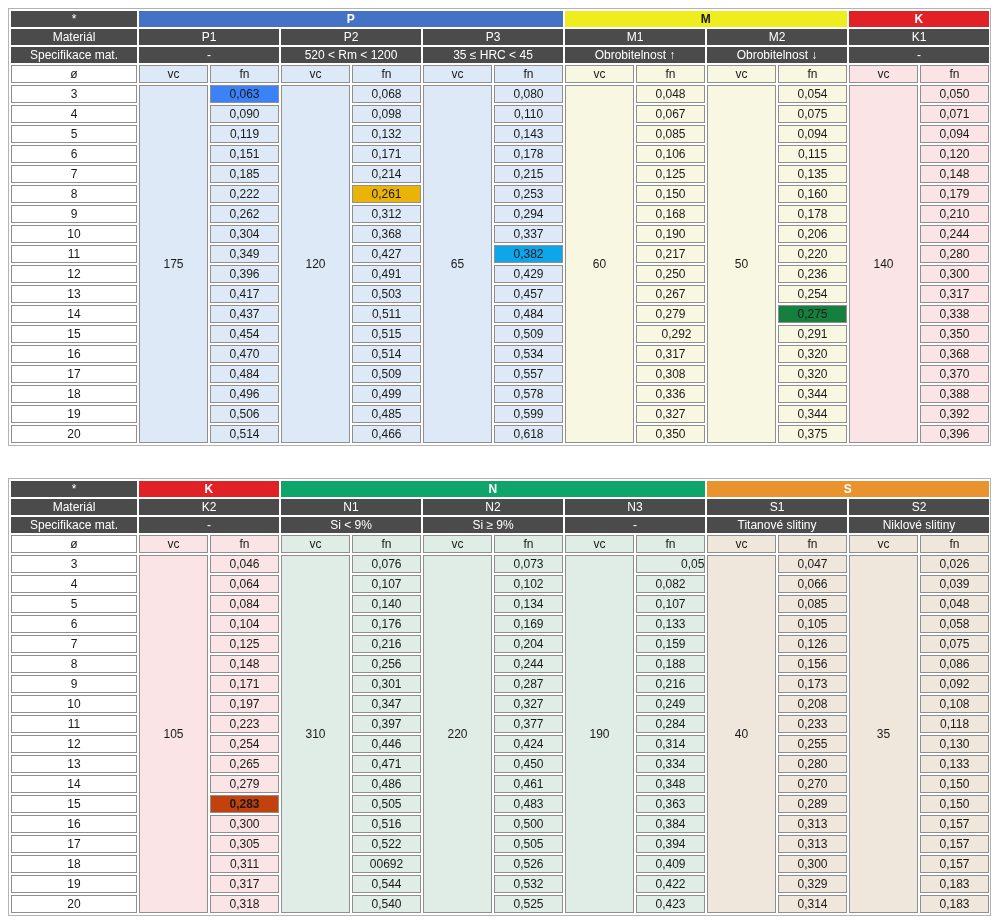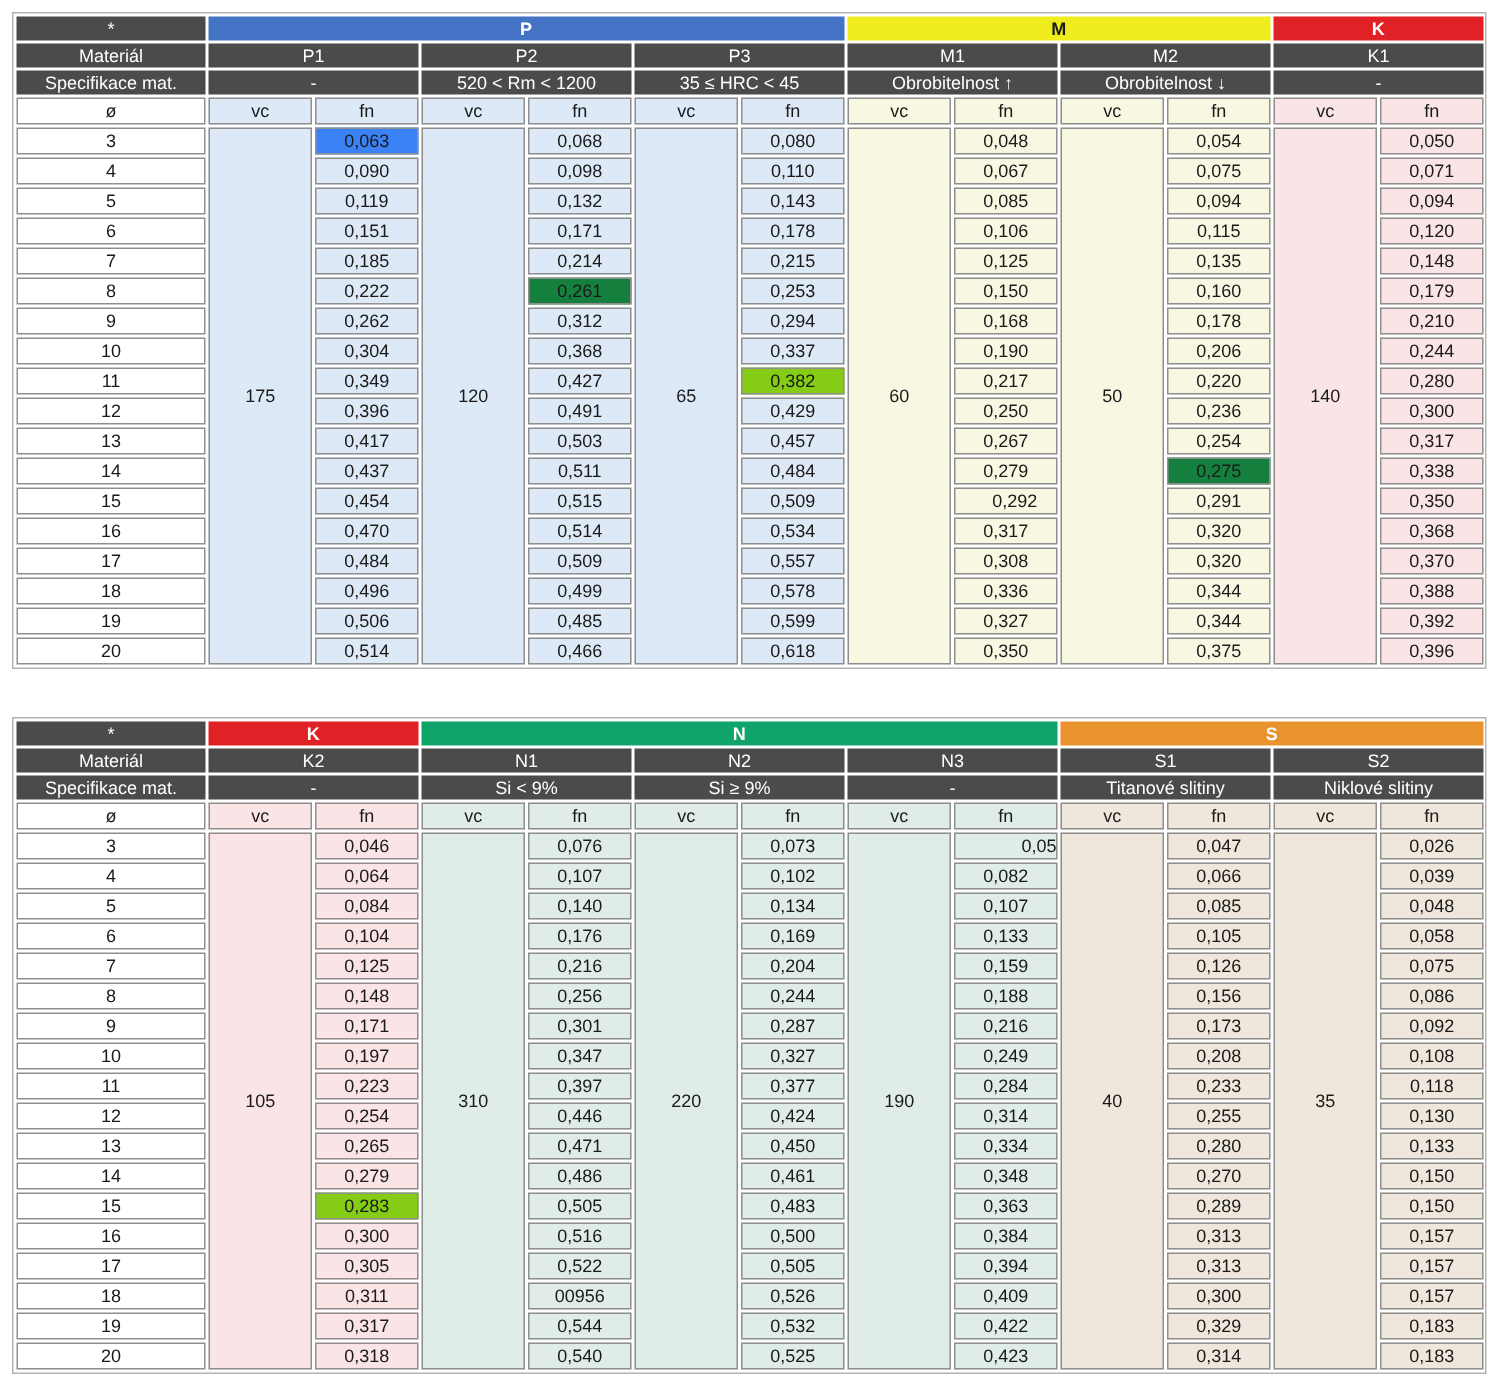--- a/index.html
+++ b/index.html
@@ -113,21 +113,21 @@
             <td class="tint" style="background: rgb(221, 233, 246);">0,185</td>
             <td class="tint" style="background: rgb(221, 233, 246);">0,214</td>
             <td class="tint" style="background: rgb(221, 233, 246);">0,215</td>
             <td class="tint" style="background: rgb(248, 248, 226);">0,125</td>
             <td class="tint" style="background: rgb(248, 248, 226);">0,135</td>
             <td class="tint" style="background: rgb(250, 228, 229);">0,148</td>
           </tr>
           <tr>
             <td class="light">8</td>
             <td class="tint" style="background: rgb(221, 233, 246);">0,222</td>
-            <td class="tint" style="background: #15803d;">0,261</td>
+            <td class="tint" style="background: #eab308;">0,261</td>
             <td class="tint" style="background: rgb(221, 233, 246);">0,253</td>
             <td class="tint" style="background: rgb(248, 248, 226);">0,150</td>
             <td class="tint" style="background: rgb(248, 248, 226);">0,160</td>
             <td class="tint" style="background: rgb(250, 228, 229);">0,179</td>
           </tr>
           <tr>
             <td class="light">9</td>
             <td class="tint" style="background: rgb(221, 233, 246);">0,262</td>
             <td class="tint" style="background: rgb(221, 233, 246);">0,312</td>
             <td class="tint" style="background: rgb(221, 233, 246);">0,294</td>
@@ -141,21 +141,21 @@
             <td class="tint" style="background: rgb(221, 233, 246);">0,368</td>
             <td class="tint" style="background: rgb(221, 233, 246);">0,337</td>
             <td class="tint" style="background: rgb(248, 248, 226);">0,190</td>
             <td class="tint" style="background: rgb(248, 248, 226);">0,206</td>
             <td class="tint" style="background: rgb(250, 228, 229);">0,244</td>
           </tr>
           <tr>
             <td class="light">11</td>
             <td class="tint" style="background: rgb(221, 233, 246);">0,349</td>
             <td class="tint" style="background: rgb(221, 233, 246); text-align: center;">0,427</td>
-            <td class="tint" style="background: #84cc16;">0,382</td>
+            <td class="tint" style="background: #0ea5e9;">0,382</td>
             <td class="tint" style="background: rgb(248, 248, 226);">0,217</td>
             <td class="tint" style="background: rgb(248, 248, 226);">0,220</td>
             <td class="tint" style="background: rgb(250, 228, 229);">0,280</td>
           </tr>
           <tr>
             <td class="light">12</td>
             <td class="tint" style="background: rgb(221, 233, 246);">0,396</td>
             <td class="tint" style="background: rgb(221, 233, 246);">0,491</td>
             <td class="tint" style="background: rgb(221, 233, 246);">0,429</td>
             <td class="tint" style="background: rgb(248, 248, 226);">0,250</td>
@@ -393,21 +393,21 @@
             <td class="light">14</td>
             <td class="tint" style="background: rgb(250, 228, 229);">0,279</td>
             <td class="tint" style="background: rgb(223, 237, 230);">0,486</td>
             <td class="tint" style="background: rgb(223, 237, 230);">0,461</td>
             <td class="tint" style="background: rgb(223, 237, 230);">0,348</td>
             <td class="tint" style="background: rgb(239, 231, 219);">0,270</td>
             <td class="tint" style="background: rgb(239, 231, 219);">0,150</td>
           </tr>
           <tr>
             <td class="light">15</td>
-            <td class="tint" style="background: #84cc16;">0,283</td>
+            <td class="tint" style="background: #c2410c; font-weight: bold;">0,283</td>
             <td class="tint" style="background: rgb(223, 237, 230);">0,505</td>
             <td class="tint" style="background: rgb(223, 237, 230);">0,483</td>
             <td class="tint" style="background: rgb(223, 237, 230);">0,363</td>
             <td class="tint" style="background: rgb(239, 231, 219);">0,289</td>
             <td class="tint" style="background: rgb(239, 231, 219);">0,150</td>
           </tr>
           <tr>
             <td class="light">16</td>
             <td class="tint" style="background: rgb(250, 228, 229);">0,300</td>
             <td class="tint" style="background: rgb(223, 237, 230);">0,516</td>
@@ -421,21 +421,21 @@
             <td class="tint" style="background: rgb(250, 228, 229);">0,305</td>
             <td class="tint" style="background: rgb(223, 237, 230);">0,522</td>
             <td class="tint" style="background: rgb(223, 237, 230);">0,505</td>
             <td class="tint" style="background: rgb(223, 237, 230);">0,394</td>
             <td class="tint" style="background: rgb(239, 231, 219);">0,313</td>
             <td class="tint" style="background: rgb(239, 231, 219);">0,157</td>
           </tr>
           <tr>
             <td class="light">18</td>
             <td class="tint" style="background: rgb(250, 228, 229);">0,311</td>
-            <td class="tint" style="background: rgb(223, 237, 230);">00956</td>
+            <td class="tint" style="background: rgb(223, 237, 230);">00692</td>
             <td class="tint" style="background: rgb(223, 237, 230);">0,526</td>
             <td class="tint" style="background: rgb(223, 237, 230);">0,409</td>
             <td class="tint" style="background: rgb(239, 231, 219);">0,300</td>
             <td class="tint" style="background: rgb(239, 231, 219);">0,157</td>
           </tr>
           <tr>
             <td class="light">19</td>
             <td class="tint" style="background: rgb(250, 228, 229);">0,317</td>
             <td class="tint" style="background: rgb(223, 237, 230);">0,544</td>
             <td class="tint" style="background: rgb(223, 237, 230);">0,532</td>

